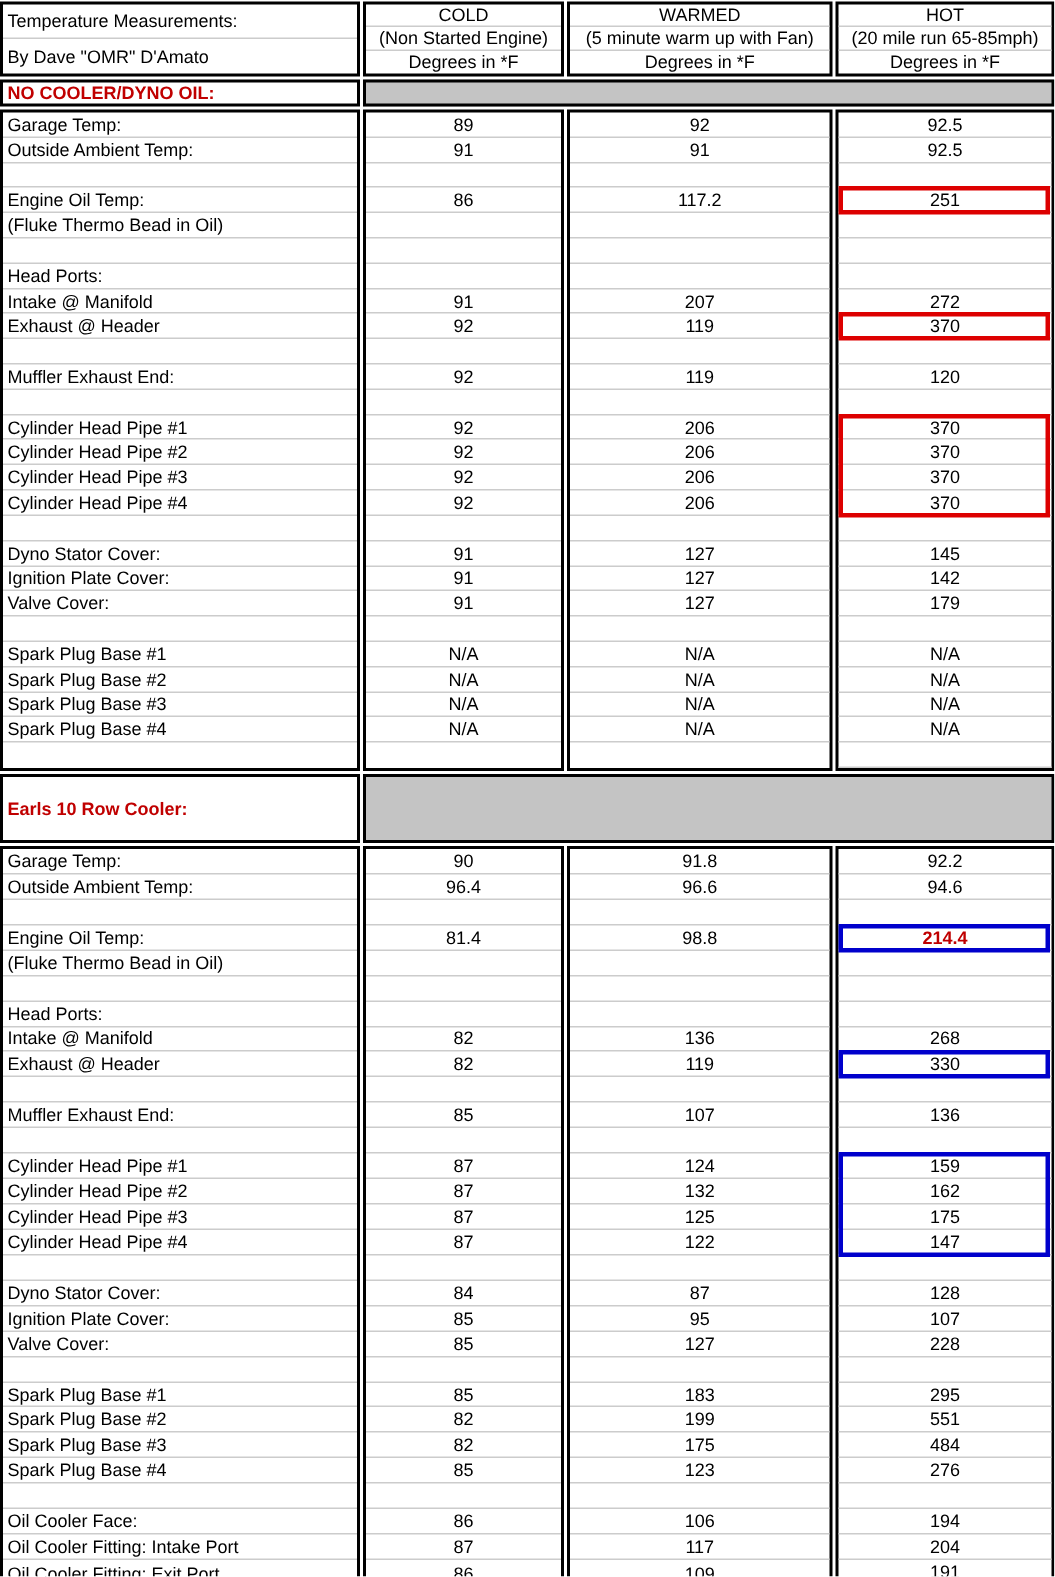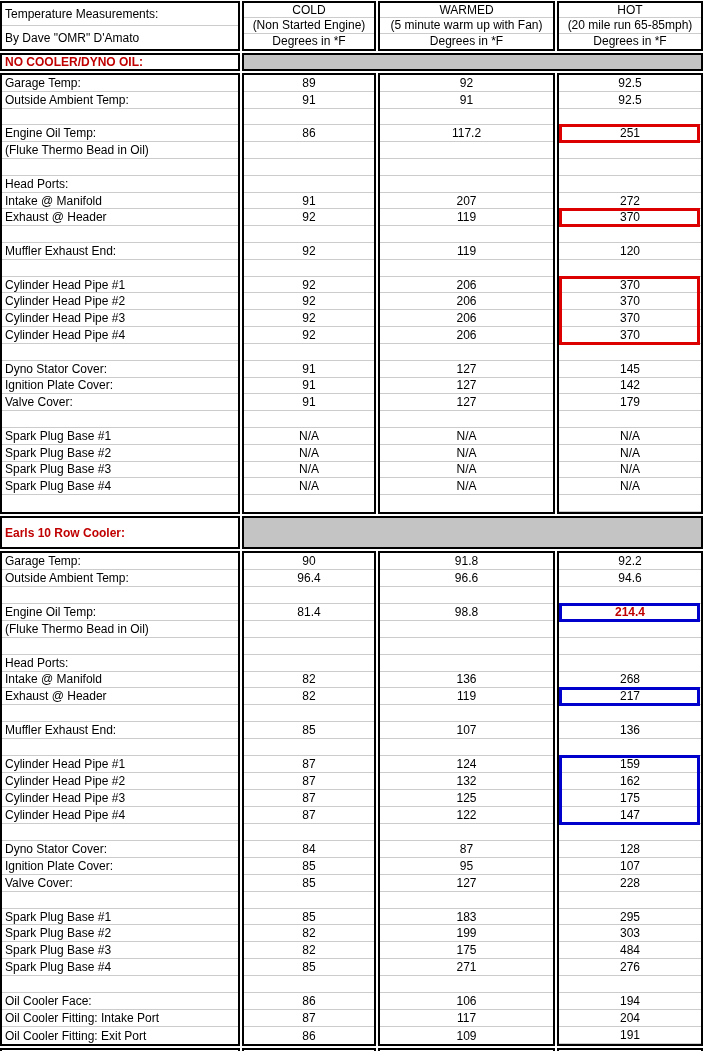--- a/index.html
+++ b/index.html
@@ -24,21 +24,21 @@
     border:2px solid var(--border-black,#000);
     background:#fff;
     display:grid;
     grid-auto-rows:1fr;
     position:relative;
     overflow:visible;
   }
   .header{height:50px;}
   .band-1{height:18px;}
   .data-1{height:441px;}
-  .band-2{height:33px;}
+  .band-2{height:46px;}
   .data-2{height:495px;}
   .sliver .block{height:3px;border-bottom:none;}
   .cell{
     display:flex;align-items:center;
     border-bottom:1px solid var(--grid-gray,#ccc);
     overflow:hidden;white-space:nowrap;
     line-height:1;
   }
   .cell:last-child{border-bottom:none;}
   .lab{padding-left:3px;justify-content:flex-start;}
@@ -303,50 +303,50 @@
         <div class="cell val">125</div>
         <div class="cell val">122</div>
         <div class="cell val"></div>
         <div class="cell val">87</div>
         <div class="cell val">95</div>
         <div class="cell val">127</div>
         <div class="cell val"></div>
         <div class="cell val">183</div>
         <div class="cell val">199</div>
         <div class="cell val">175</div>
-        <div class="cell val">271</div>
+        <div class="cell val">123</div>
         <div class="cell val"></div>
         <div class="cell val">106</div>
         <div class="cell val">117</div>
         <div class="cell val">109</div>
       </div>
     <div class="block">
         <div class="cell val">92.2</div>
         <div class="cell val">94.6</div>
         <div class="cell val"></div>
         <div class="cell val accent">214.4</div>
         <div class="cell val"></div>
         <div class="cell val"></div>
         <div class="cell val"></div>
         <div class="cell val">268</div>
-        <div class="cell val">217</div>
+        <div class="cell val">330</div>
         <div class="cell val"></div>
         <div class="cell val">136</div>
         <div class="cell val"></div>
         <div class="cell val">159</div>
         <div class="cell val">162</div>
         <div class="cell val">175</div>
         <div class="cell val">147</div>
         <div class="cell val"></div>
         <div class="cell val">128</div>
         <div class="cell val">107</div>
         <div class="cell val">228</div>
         <div class="cell val"></div>
         <div class="cell val">295</div>
-        <div class="cell val">303</div>
+        <div class="cell val">551</div>
         <div class="cell val">484</div>
         <div class="cell val">276</div>
         <div class="cell val"></div>
         <div class="cell val">194</div>
         <div class="cell val">204</div>
         <div class="cell val">191</div>
         <div class="hl blue" style="top: calc(10.3448% - 1px); height: calc(3.44828% + 2px);"></div>
         <div class="hl blue" style="top: calc(27.5862% - 1px); height: calc(3.44828% + 2px);"></div>
         <div class="hl blue" style="top: calc(41.3793% - 1px); height: calc(13.7931% + 2px);"></div>
       </div>

